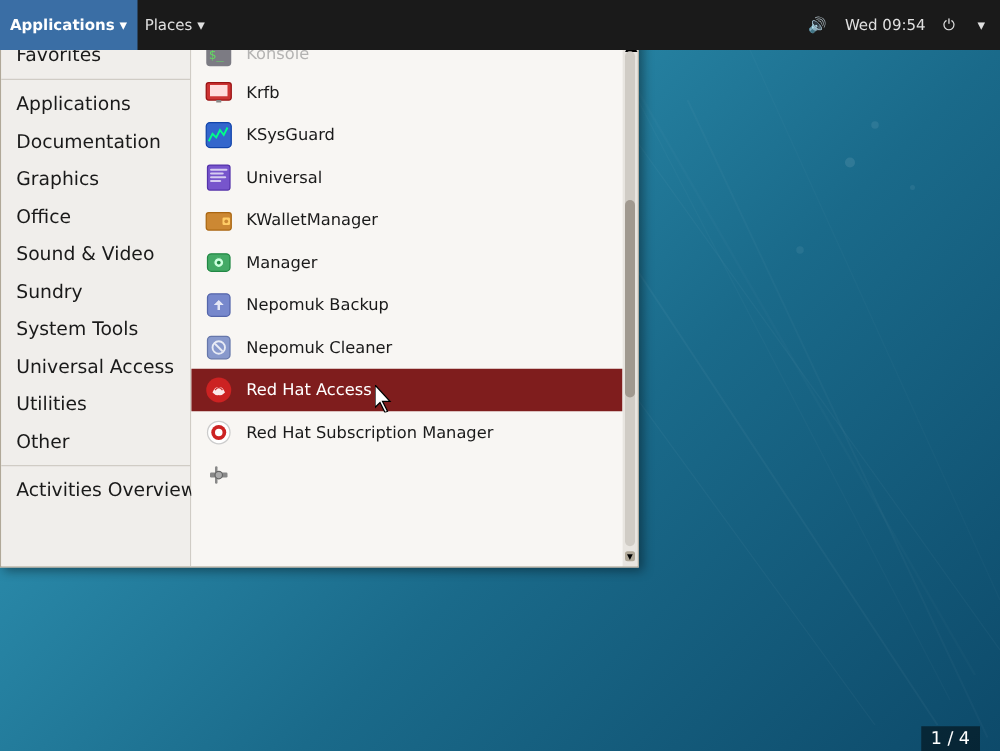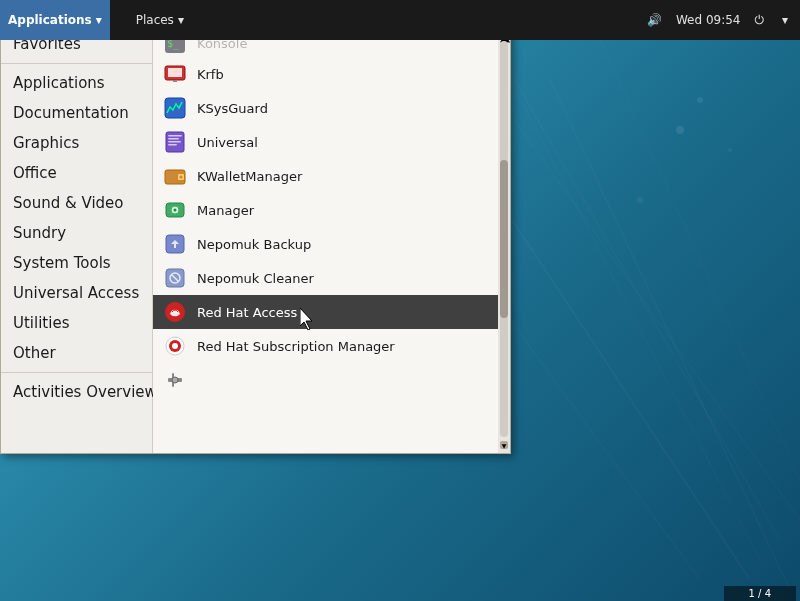--- a/index.html
+++ b/index.html
@@ -52,21 +52,21 @@
       color: #fff;
       cursor: pointer;
       font-size: 12px;
       font-weight: bold;
       gap: 4px;
     }
     .places-btn {
       display: flex;
       align-items: center;
       height: 100%;
-      padding: 0 26px;
+      padding: 0 6px;
       color: #e0e0e0;
       cursor: pointer;
       font-size: 12px;
       gap: 4px;
     }
     .panel-right {
       display: flex;
       align-items: center;
       gap: 10px;
       padding-right: 8px;
@@ -124,21 +124,21 @@
     .menu-item {
       display: flex;
       align-items: center;
       padding: 5px 10px;
       cursor: pointer;
       gap: 10px;
       color: #1a1a1a;
       font-size: 13px;
     }
     .menu-item.selected {
-      background: #404040;
+      background: #7f1d1d;
       color: #fff;
     }
     .menu-item.disabled {
       color: #aaa;
       cursor: default;
     }
     .menu-item-icon {
       width: 24px;
       height: 24px;
       display: flex;
@@ -174,25 +174,25 @@
       background: #a0998f;
       border-radius: 4px;
       top: 30%;
       height: 40%;
     }
 
     
     .status-bar {
       position: absolute;
       bottom: 0;
-      right: 4px;
+      right: 16px;
       background: rgba(0,0,0,0.5);
       color: #fff;
-      padding: 2px 25px;
-      font-size: 10px;
+      padding: 2px 8px;
+      font-size: 14px;
     }
   </style>
 </head>
 <body>
 
 <div class="desktop">
   <svg class="desktop-lines" viewBox="0 0 800 601" xmlns="http://www.w3.org/2000/svg">
     <line x1="400" y1="50" x2="750" y2="580" stroke="rgba(255,255,255,0.12)" stroke-width="1.5"></line>
     <line x1="450" y1="30" x2="800" y2="520" stroke="rgba(255,255,255,0.1)" stroke-width="1"></line>
     <line x1="500" y1="60" x2="760" y2="560" stroke="rgba(255,255,255,0.08)" stroke-width="1"></line>

